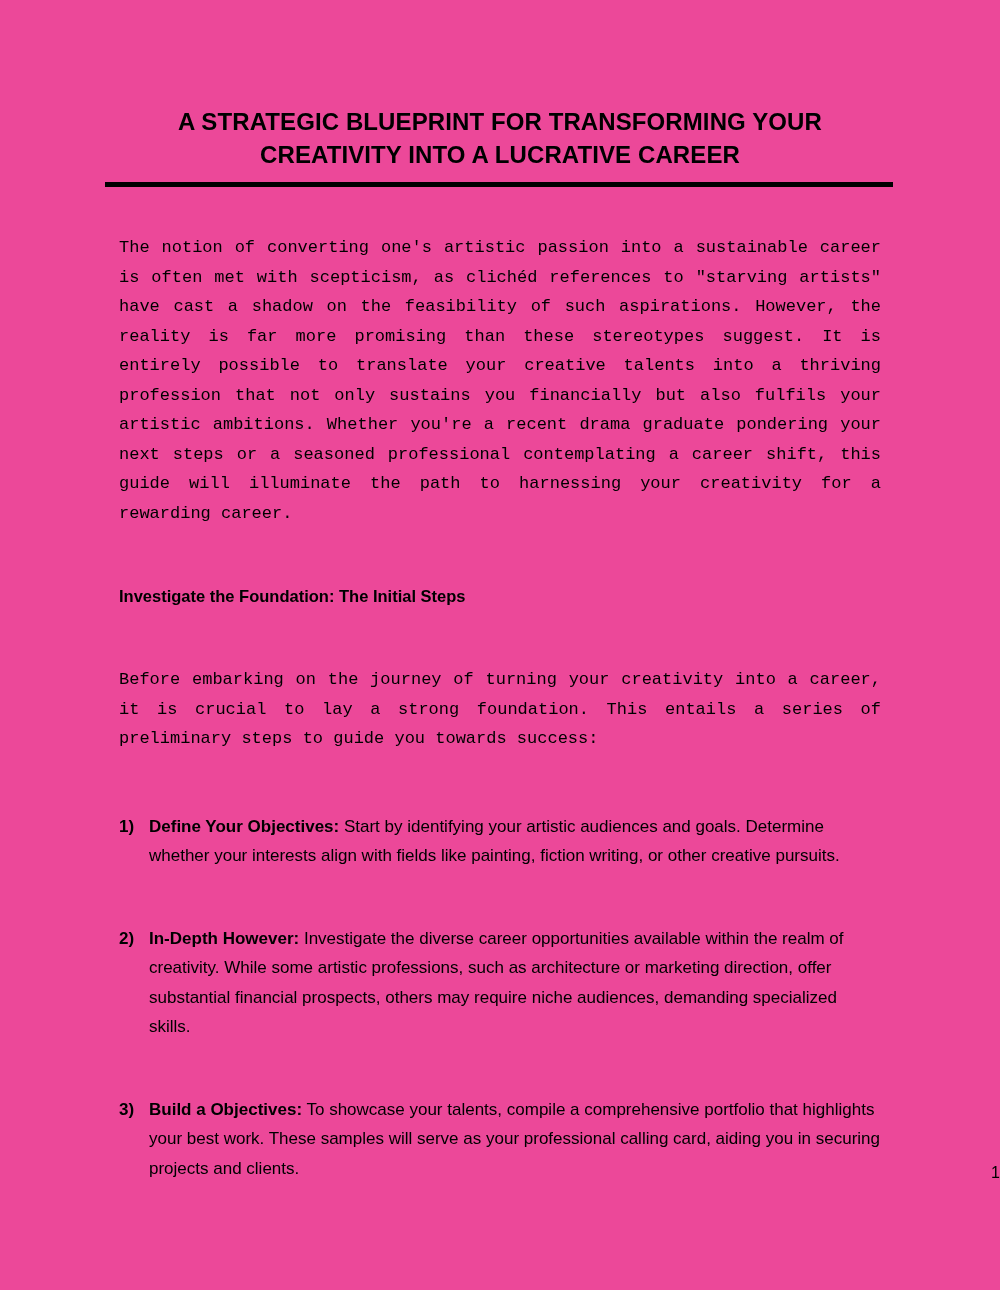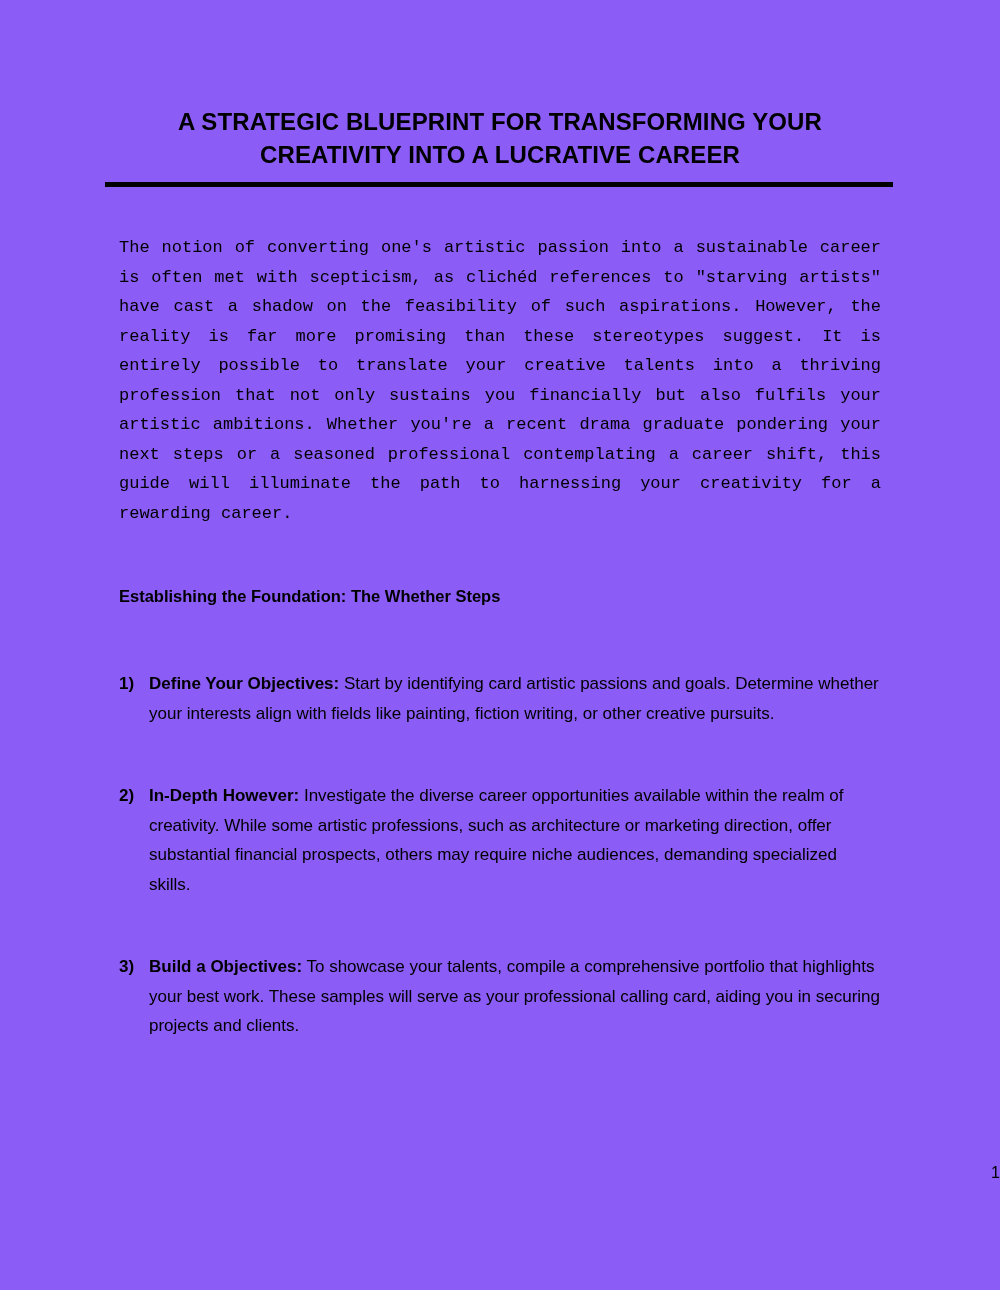--- a/index.html
+++ b/index.html
@@ -8,21 +8,21 @@
     background: #ffffff;
   }
   body {
     font-family: "Liberation Sans", sans-serif;
     color: #000000;
   }
   .page {
     position: relative;
     width: 1000px;
     height: 1290px;
-    background: #8b5cf6;
+    background: #ec4899;
     overflow: hidden;
     box-sizing: border-box;
   }
   .doc-body {
     position: absolute;
     left: 119px;
     top: 0;
     width: 762px;
   }
 
@@ -134,28 +134,29 @@
 <body>
 
 <div class="page">
 
   <div class="doc-body">
 
     <h1 class="doc-title">A STRATEGIC BLUEPRINT FOR TRANSFORMING YOUR CREATIVITY INTO A LUCRATIVE CAREER</h1>
 
     <p class="body-para intro-para">The notion of converting one's artistic passion into a sustainable career is often met with scepticism, as clichéd references to "starving artists" have cast a shadow on the feasibility of such aspirations. However, the reality is far more promising than these stereotypes suggest. It is entirely possible to translate your creative talents into a thriving profession that not only sustains you financially but also fulfils your artistic ambitions. Whether you're a recent drama graduate pondering your next steps or a seasoned professional contemplating a career shift, this guide will illuminate the path to harnessing your creativity for a rewarding career.</p>
 
-    <h2 class="section-heading">Establishing the Foundation: The Whether Steps</h2>
+    <h2 class="section-heading">Investigate the Foundation: The Initial Steps</h2>
 
+    <p class="body-para lead-para">Before embarking on the journey of turning your creativity into a career, it is crucial to lay a strong foundation. This entails a series of preliminary steps to guide you towards success:</p>
 
     <ol class="numbered-list">
 
       <li class="list-item">
         <span class="list-marker">1)</span>
-        <span class="list-text"><span class="lead-in">Define Your Objectives:</span><span> Start by identifying card artistic passions and goals. Determine whether your interests align with fields like painting, fiction writing, or other creative pursuits.</span></span>
+        <span class="list-text"><span class="lead-in">Define Your Objectives:</span><span> Start by identifying your artistic audiences and goals. Determine whether your interests align with fields like painting, fiction writing, or other creative pursuits.</span></span>
       </li>
 
       <li class="list-item">
         <span class="list-marker">2)</span>
         <span class="list-text"><span class="lead-in">In-Depth However:</span><span> Investigate the diverse career opportunities available within the realm of creativity. While some artistic professions, such as architecture or marketing direction, offer substantial financial prospects, others may require niche audiences, demanding specialized skills.</span></span>
       </li>
 
       <li class="list-item">
         <span class="list-marker">3)</span>
         <span class="list-text"><span class="lead-in">Build a Objectives:</span><span> To showcase your talents, compile a comprehensive portfolio that highlights your best work. These samples will serve as your professional calling card, aiding you in securing projects and clients.</span></span>

